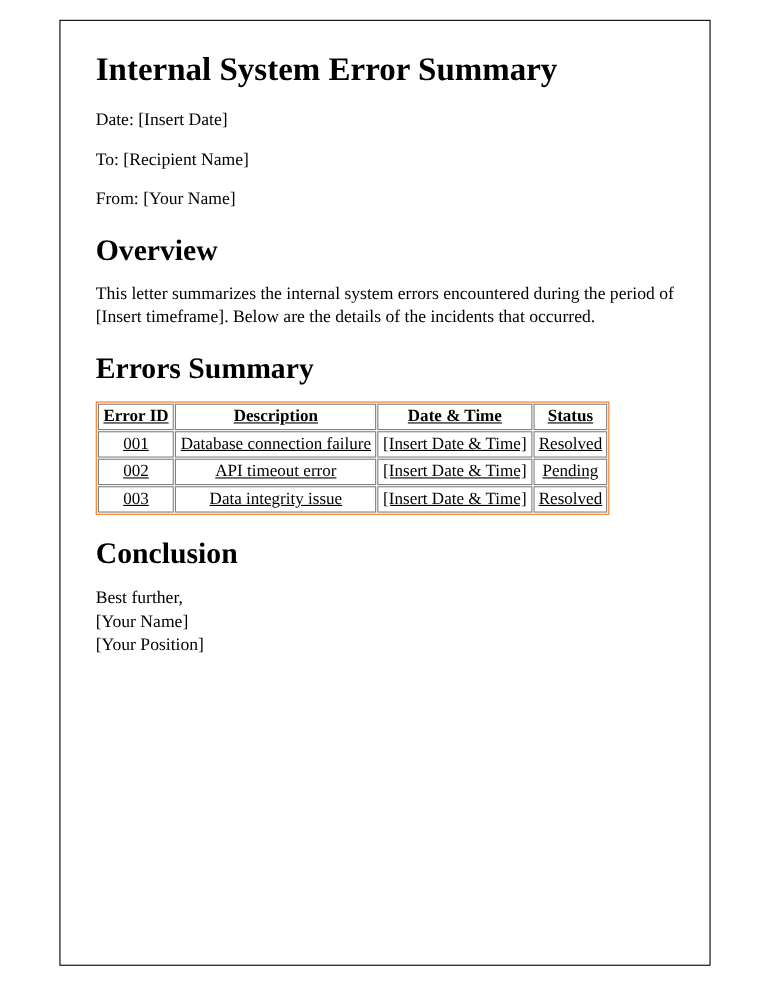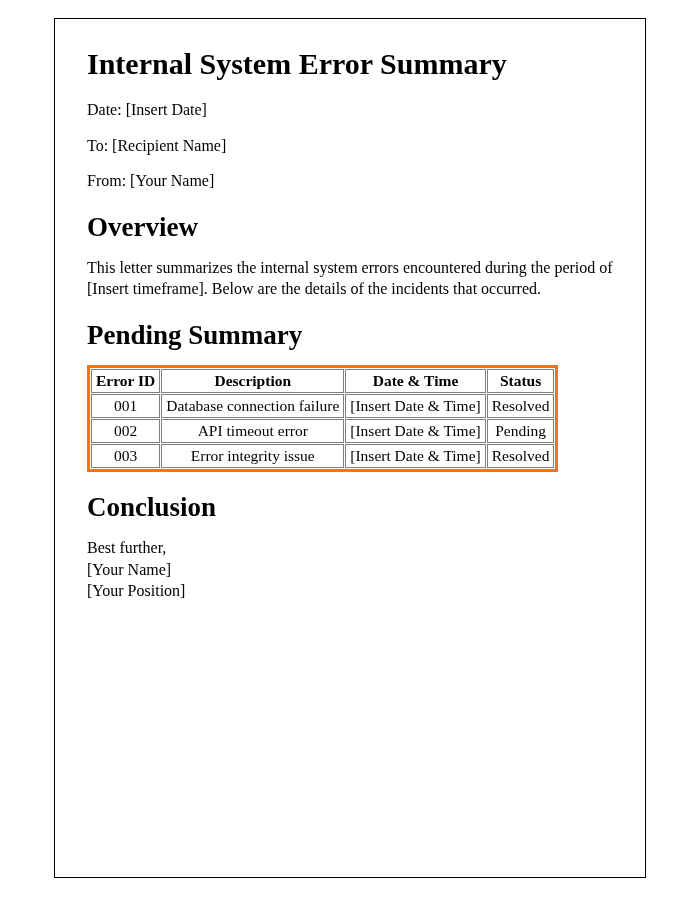--- a/index.html
+++ b/index.html
@@ -32,22 +32,23 @@
     margin: 0 0 14px 0;
     line-height: 1.35;
   }
   .sig-line {
     margin: 0;
     line-height: 1.35;
   }
   table {
     border-collapse: separate;
     border-spacing: 1px;
-    border: 3px solid #f97316;
+    border: 1px solid #f97316;
     margin: 4px 0 8px 0;
+    text-decoration: underline;
   }
   th, td {
     border: 1px solid #808080;
     padding: 2px 4px;
     font-size: 15.5px;
     text-align: center;
     vertical-align: middle;
   }
   th {
     font-weight: bold;
@@ -61,21 +62,21 @@
 
   <h1>Internal System Error Summary</h1>
 
   <p>Date: [Insert Date]</p>
   <p>To: [Recipient Name]</p>
   <p>From: [Your Name]</p>
 
   <h2>Overview</h2>
   <p>This letter summarizes the internal system errors encountered during the period of [Insert timeframe]. Below are the details of the incidents that occurred.</p>
 
-  <h2>Pending Summary</h2>
+  <h2>Errors Summary</h2>
 
   <table>
     <thead>
       <tr>
         <th>Error ID</th>
         <th>Description</th>
         <th>Date &amp; Time</th>
         <th>Status</th>
       </tr>
     </thead>
@@ -87,21 +88,21 @@
         <td>Resolved</td>
       </tr>
       <tr>
         <td>002</td>
         <td>API timeout error</td>
         <td>[Insert Date &amp; Time]</td>
         <td>Pending</td>
       </tr>
       <tr>
         <td>003</td>
-        <td>Error integrity issue</td>
+        <td>Data integrity issue</td>
         <td>[Insert Date &amp; Time]</td>
         <td>Resolved</td>
       </tr>
     </tbody>
   </table>
 
   <h2>Conclusion</h2>
 
   <p class="sig-line">Best further,</p>
   <p class="sig-line">[Your Name]</p>

